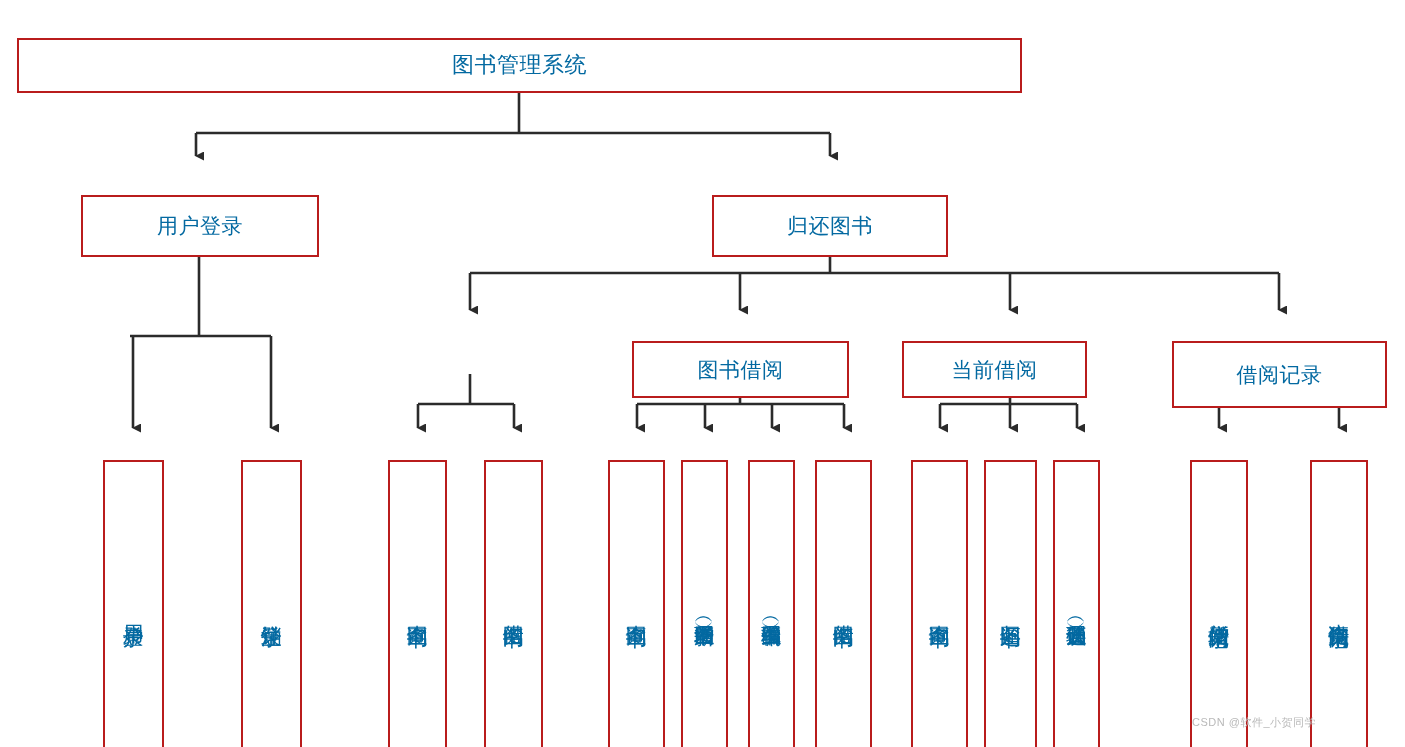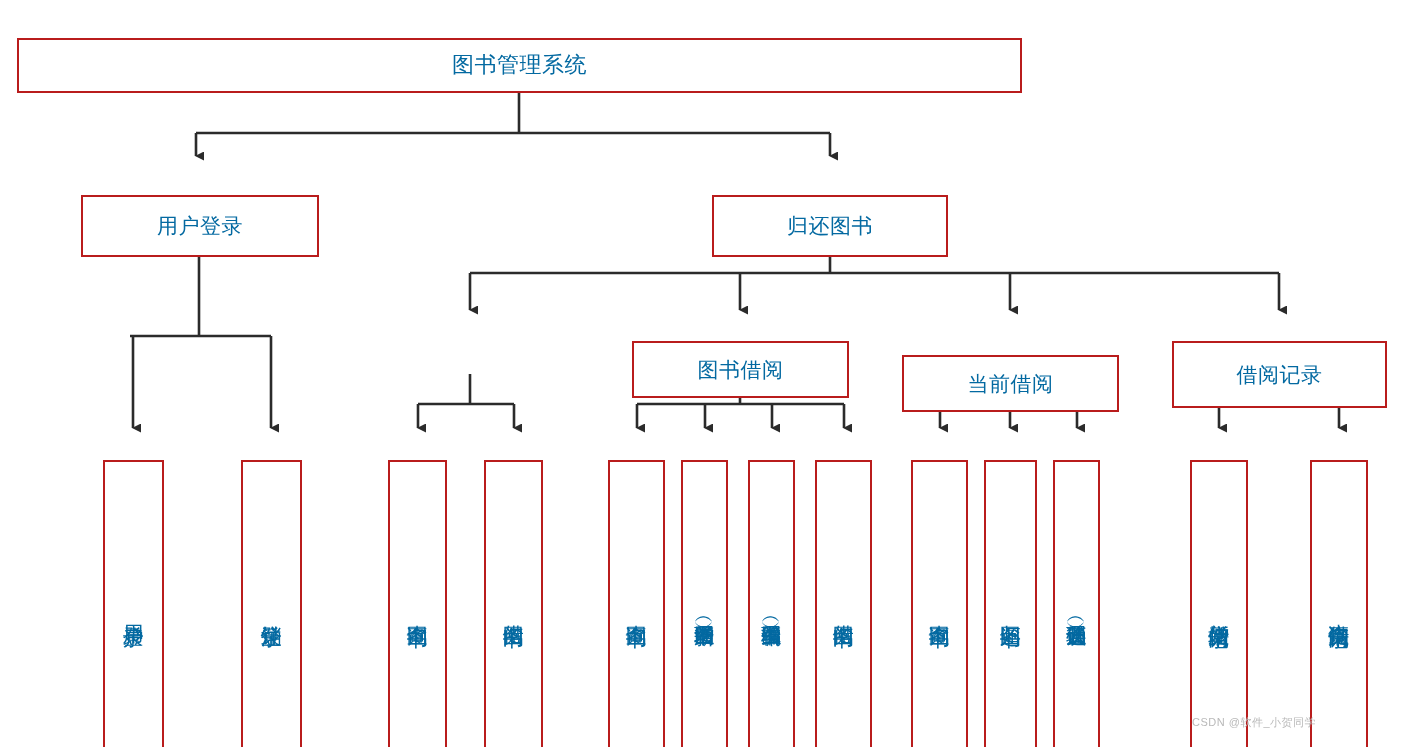--- a/index.html
+++ b/index.html
@@ -142,21 +142,21 @@
   <div class="node horiz" style="left:81px; top:171px; width:238px; height:62px;">
     <span class="label">用户登录</span>
   </div>
   <div class="node horiz" style="left:712px; top:171px; width:236px; height:62px;">
     <span class="label">归还图书</span>
   </div>
 
   <div class="node horiz" style="left:632px; top:317px; width:217px; height:57px;">
     <span class="label">图书借阅</span>
   </div>
-  <div class="node horiz" style="left:902px; top:331px; width:217px; height:57px;">
+  <div class="node horiz" style="left:902px; top:317px; width:185px; height:57px;">
     <span class="label">当前借阅</span>
   </div>
   <div class="node horiz" style="left:1172px; top:317px; width:215px; height:67px;">
     <span class="label">借阅记录</span>
   </div>
 
   <div class="node vert" style="left:103px; top:436px; width:61px; height:299px;">
     <span class="label">用户登录</span>
   </div>
   <div class="node vert" style="left:241px; top:436px; width:61px; height:299px;">

